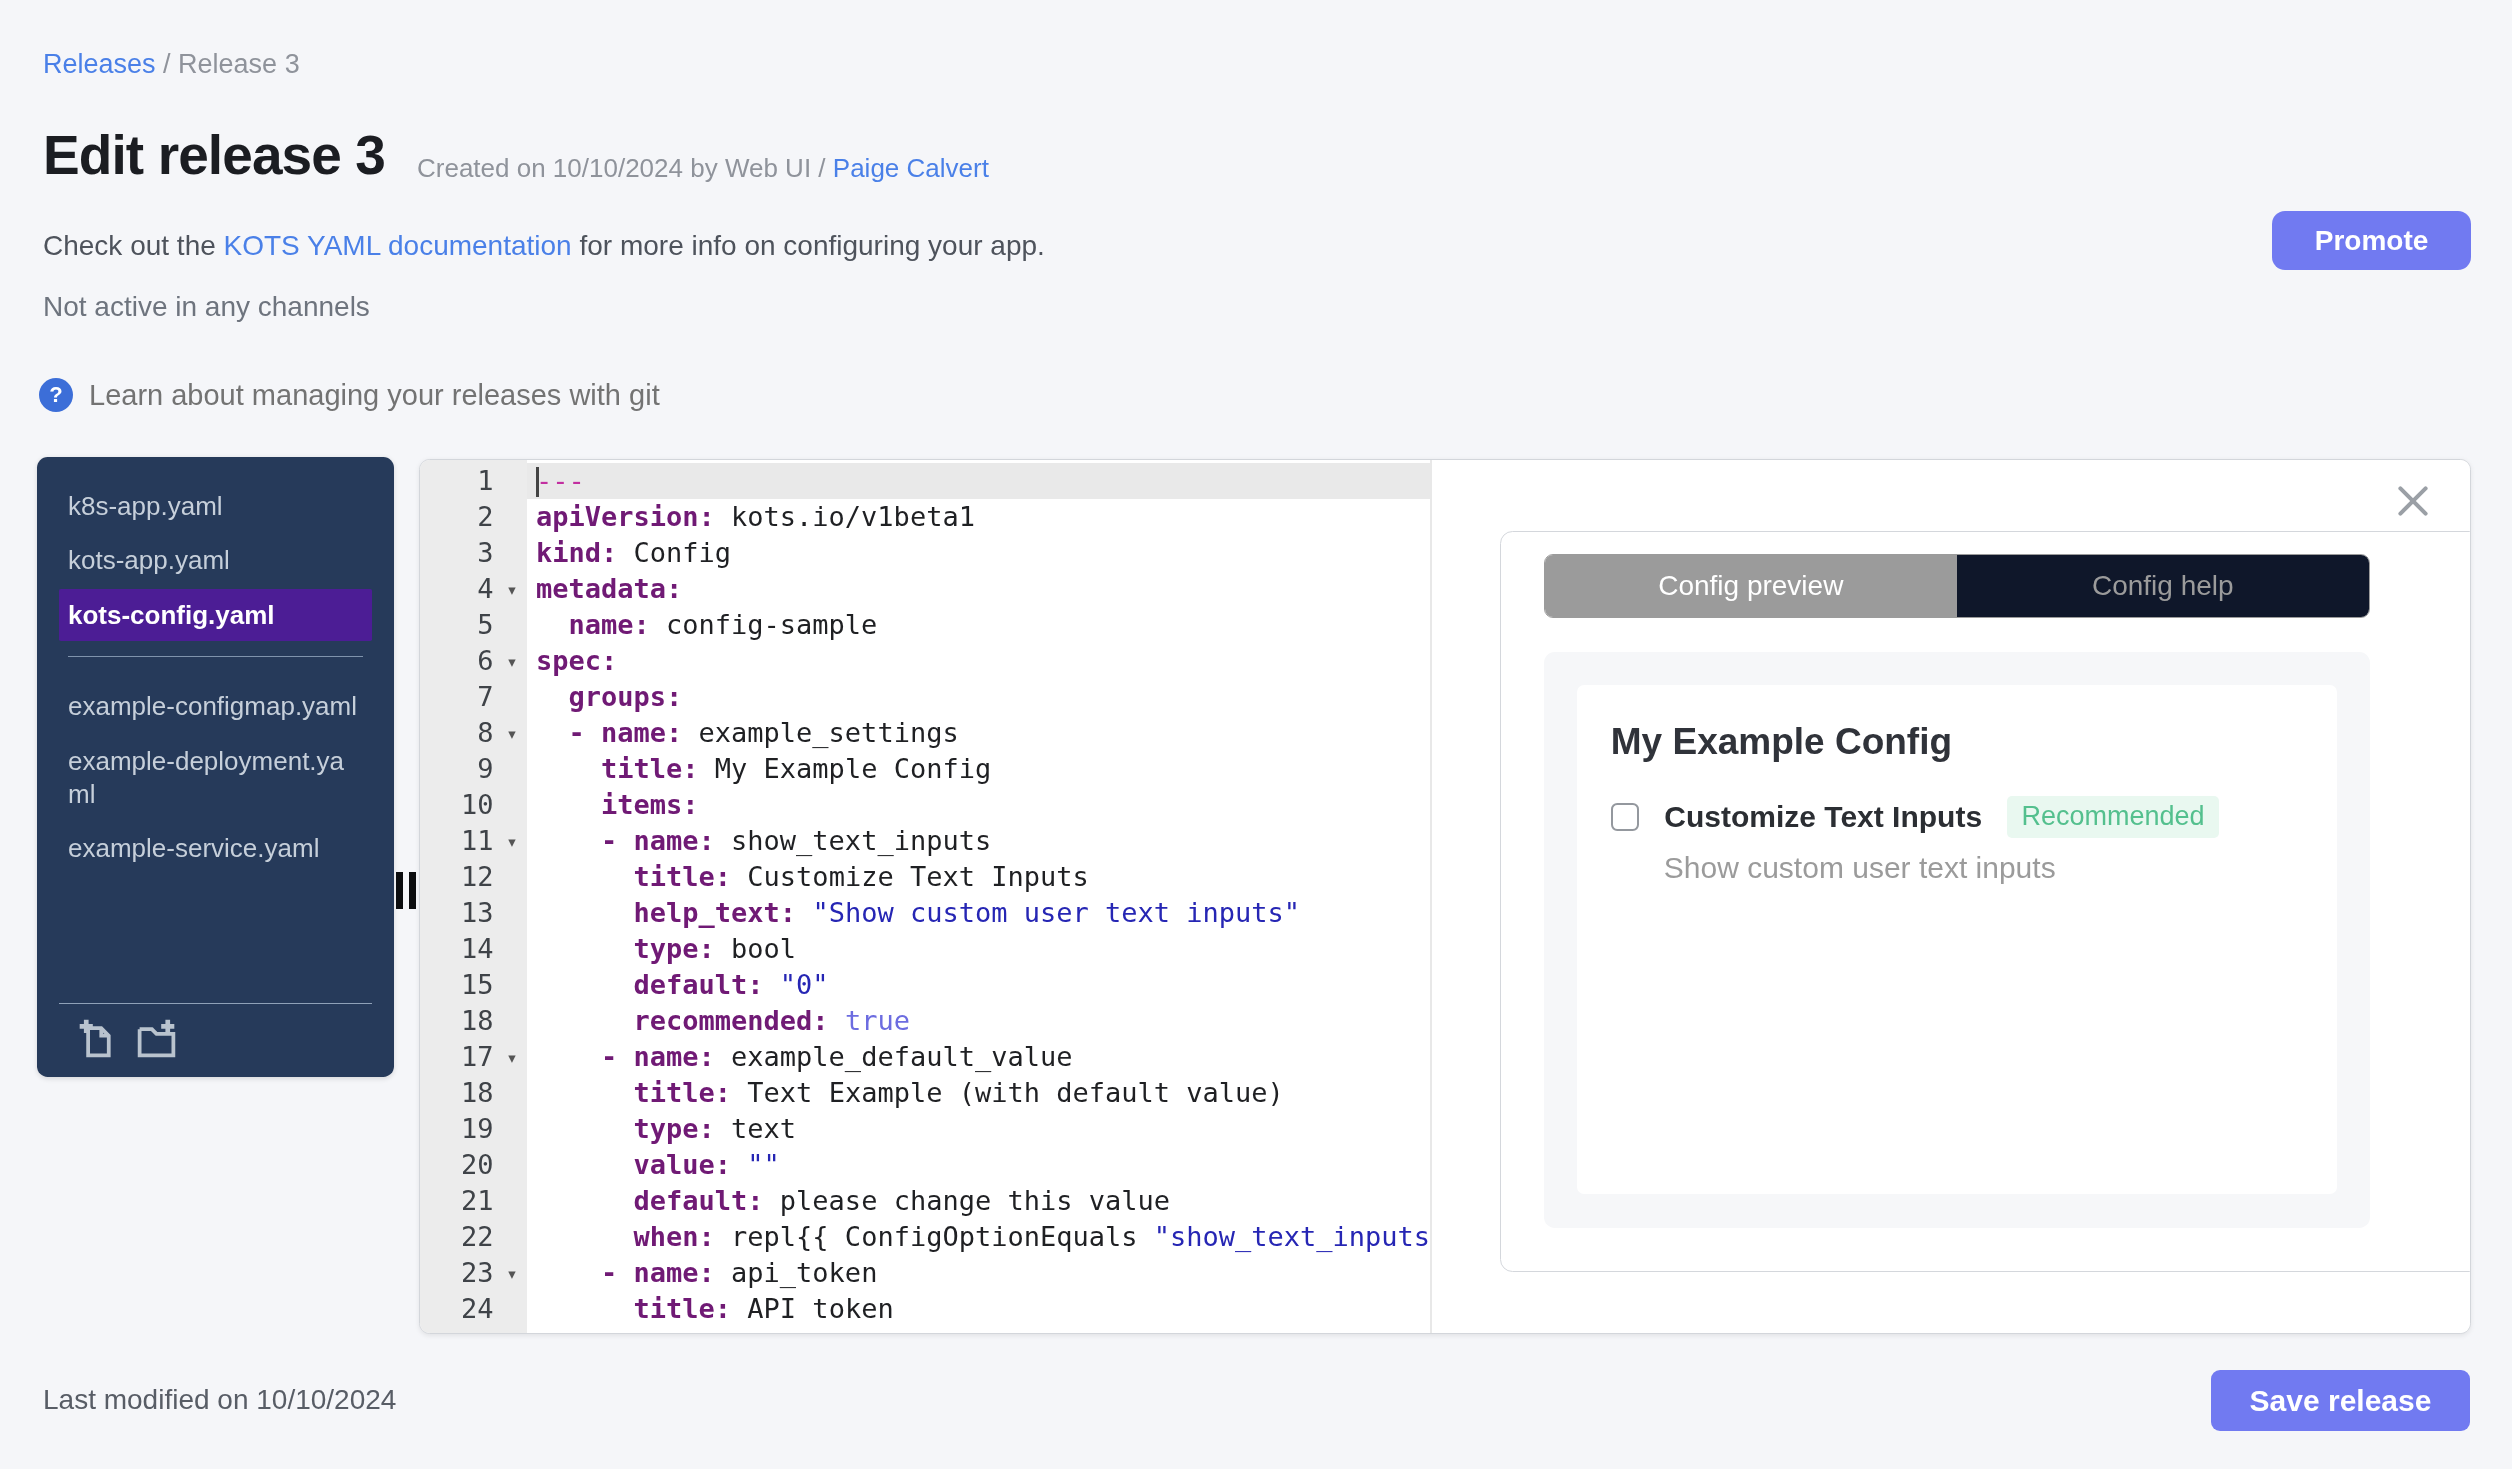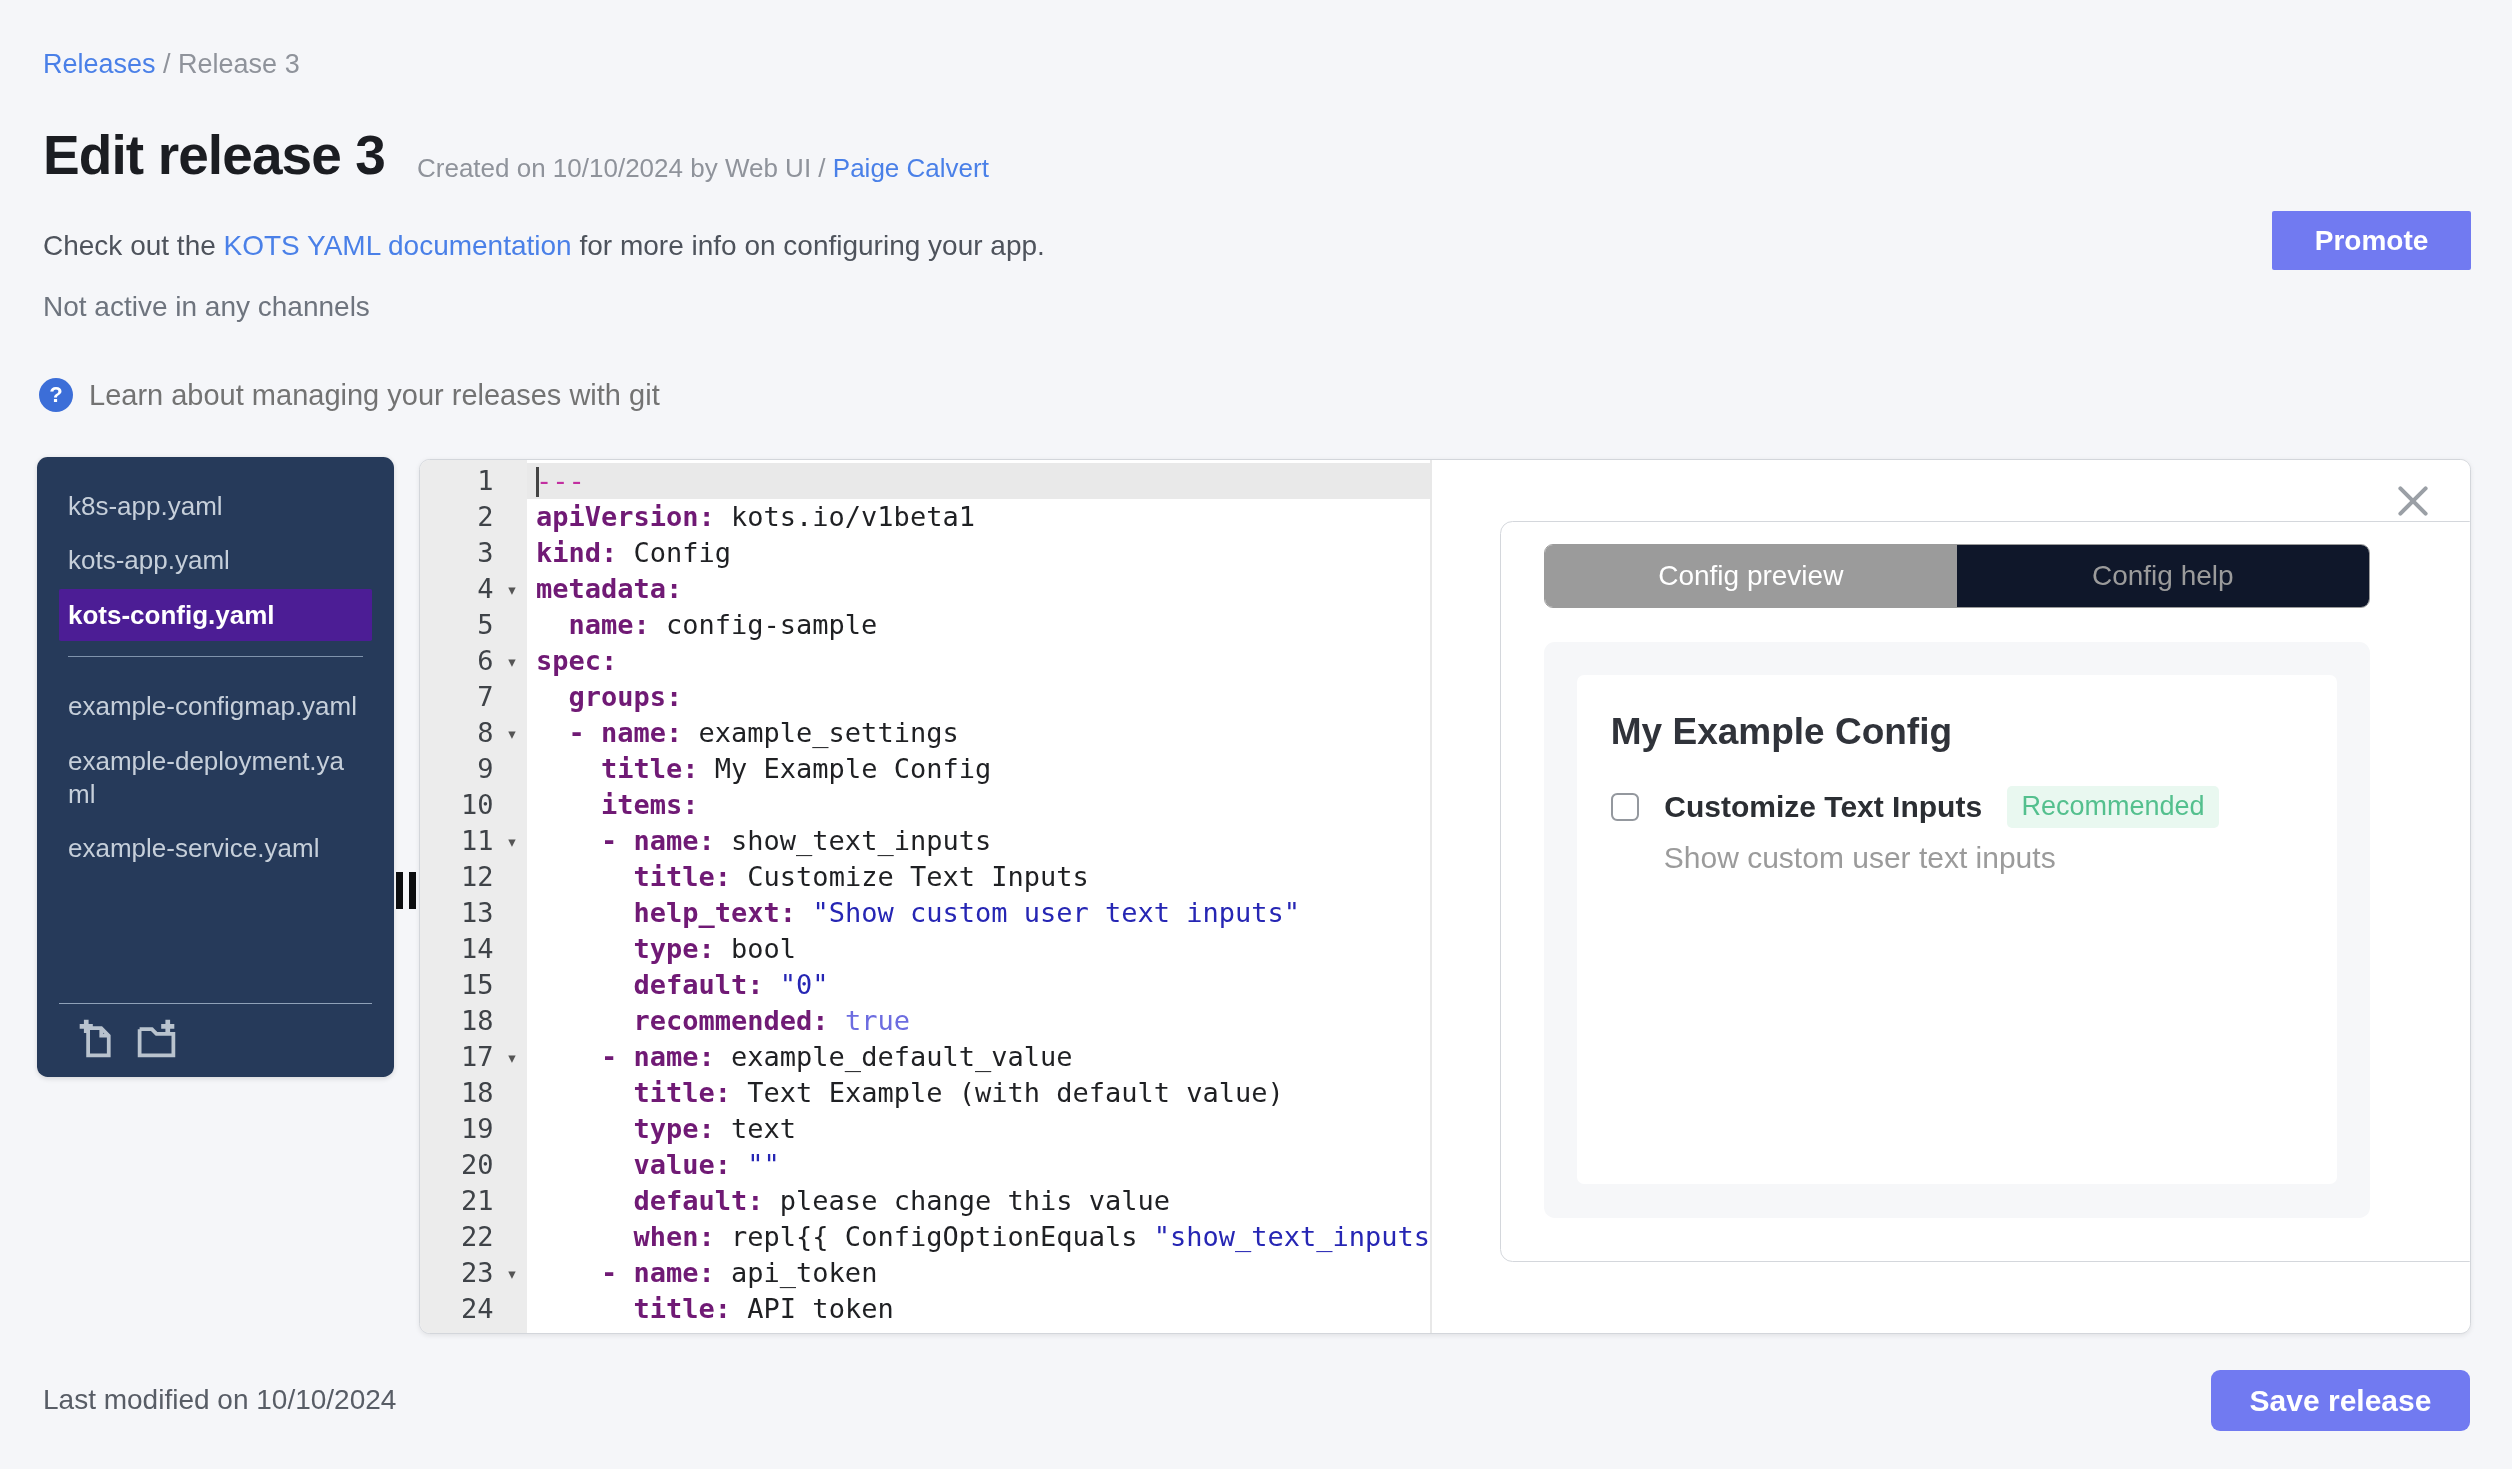--- a/index.html
+++ b/index.html
@@ -18,21 +18,21 @@
   .breadcrumb .crumb-link { color:#4a80e8; }
   .page-title { position:absolute; left:43px; top:123px; font-size:55px; font-weight:bold; color:#1b1d22; letter-spacing:-0.9px; }
   .meta-line { position:absolute; left:417px; top:153px; font-size:26px; color:#8f939b; }
   .doc-line { position:absolute; left:43px; top:230px; font-size:28px; color:#4e535c; }
   .channel-status { position:absolute; left:43px; top:291px; font-size:28px; color:#6e747e; }
   .learn-row { position:absolute; left:39px; top:378px; display:flex; align-items:center; gap:16px; }
   .q-icon { width:34px; height:34px; border-radius:50%; background:#3c6ed8; color:#fff;
             font-size:22px; font-weight:bold; display:flex; align-items:center; justify-content:center; }
   .learn-link { font-size:29px; color:#737373; }
   .btn { display:flex; align-items:center; justify-content:center; background:#717af1; color:#fff;
-         font-weight:bold; border:none; border-radius:2px; cursor:pointer; }
+         font-weight:bold; border:none; border-radius:13px; cursor:pointer; }
   .promote-btn { position:absolute; left:2272px; top:211px; width:199px; height:59px; font-size:28px; }
 
   
   .sidebar { position:absolute; left:37px; top:457px; width:357px; height:620px;
              background:#263a5a; border-radius:10.7px; box-shadow:0 1.8px 5.3px rgba(0,0,0,.12); }
   .file-list { list-style:none; padding:23px 22px 0; }
   .file-item { padding:9.8px 9px; margin-bottom:1.8px; font-size:26px; line-height:33px;
                color:#c6cfda; word-break:break-all; cursor:pointer; border-radius:1.8px; }
   .file-item.selected { background:#4c1d95; color:#ffffff; font-weight:bold; }
   .file-divider { border:none; border-top:1.8px solid #7f93ac; margin:15px 9px 23px; }
@@ -66,21 +66,21 @@
   .tk-plain { color:#1f2023; }
   .tk-str   { color:#2626b4; }
   .tk-kw    { color:#6c6ce0; }
   .tk-doc   { color:#c22fa0; }
   .pane-divider { flex:none; width:1.8px; background:#e8e8e8; }
 
   
   .config-side { flex:1; position:relative; background:#fff; }
   .close-x { position:absolute; top:23px; right:39px; width:36px; height:36px; cursor:pointer; }
   .close-x svg { width:100%; height:100%; stroke:#9ba0a6; stroke-width:4.5; stroke-linecap:round; }
-  .preview-panel { position:absolute; left:68px; top:61px; width:982px; height:741px;
+  .preview-panel { position:absolute; left:68px; top:71px; width:982px; height:741px;
                    border:1.8px solid #d4d7dc; border-radius:12.5px; background:#fff; }
   .tabs { position:absolute; left:43px; top:22px; width:826px; height:64px;
           border:1.8px solid #9b9b9b; border-radius:9px; overflow:hidden; display:flex; }
   .tab { flex:1; display:flex; align-items:center; justify-content:center;
          font-size:28px; cursor:pointer; }
   .tab.active { background:#9b9b9b; color:#fff; }
   .tab.inactive { background:#0f172a; color:#9b9b9b; }
   .gray-box { position:absolute; left:43px; top:120px; width:826px; height:576px;
               background:#f6f7f9; border-radius:10.7px; }
   .config-card { position:absolute; left:33px; top:33px; width:760px; height:509px;

